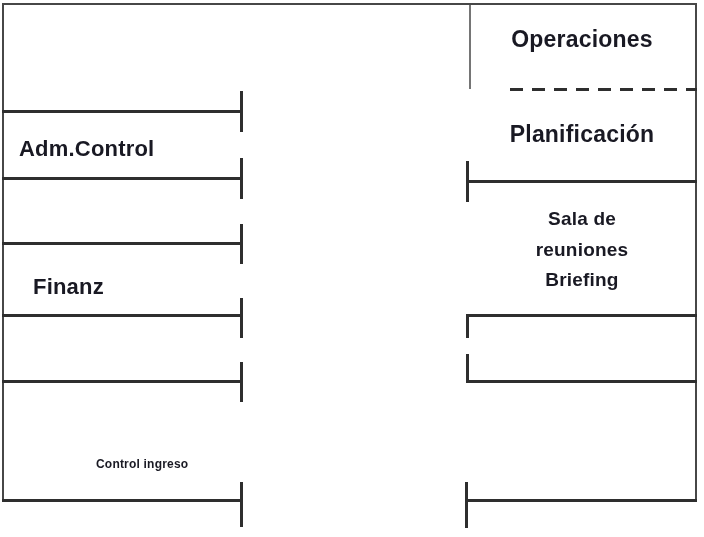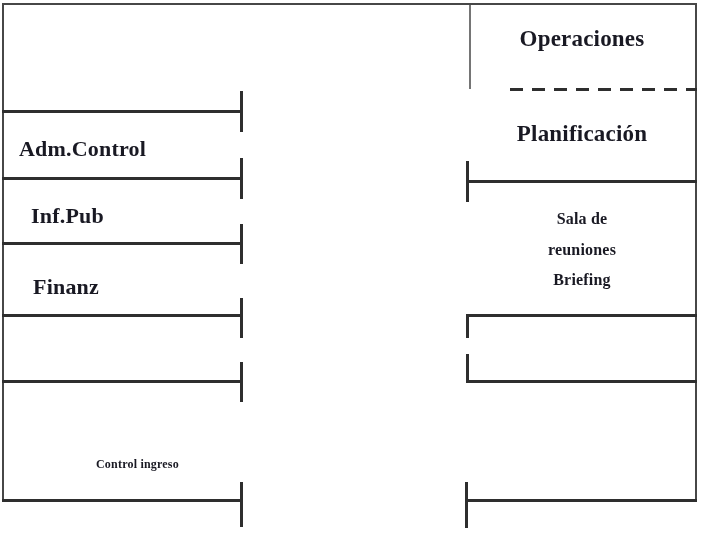--- a/index.html
+++ b/index.html
@@ -1,35 +1,35 @@
 <!DOCTYPE html>
 <html style="--wall: #2e2e2e; --border: #474747; --wall-light: #757575; --text: #191923;"><head>
 <meta charset="utf-8">
 <style>
   html,body { margin:0; padding:0; background:#ffffff; }
   .canvas {
     position:relative; width:704px; height:537px; background:#ffffff;
-    font-family:Liberation Serif, serif; overflow:hidden;
+    font-family:Liberation Sans, sans-serif; overflow:hidden;
   }
   .wall { position:absolute; background:var(--wall,#2e2e2e); }
   .wall.light { background:var(--wall-light,#757575); }
   .wall.border { background:var(--border,#454545); }
   .dashed {
     position:absolute; height:3px;
     background:repeating-linear-gradient(90deg, var(--wall,#2e2e2e) 0 13px, transparent 13px 22px);
   }
   .label {
     position:absolute; font-weight:bold; color:var(--text,#191923);
     white-space:nowrap; letter-spacing:0.2px;
   }
   .rcol { left:467px; width:230px; text-align:center; }
   .fs23 { font-size:23px; }
   .fs22 { font-size:22px; }
   .fs21 { font-size:21px; }
-  .fs19 { font-size:16px; line-height:31px;text-align:center; }
+  .fs19 { font-size:19px; line-height:31px;text-align:center; }
   .fs16 { font-size:12px; }
 </style>
 </head>
 <body>
 
 <div class="canvas">
 
   <div class="wall border" style="left:2px; top:3px; width:695px; height:2px;"></div>
   <div class="wall border" style="left:2px; top:3px; width:2px; height:499px;"></div>
   <div class="wall border" style="left:695px; top:3px; width:2px; height:499px;"></div>
@@ -62,18 +62,17 @@
   <div class="wall" style="left:465px; top:499px; width:232px; height:3px;"></div>
   <div class="wall" style="left:465px; top:482px; width:3px; height:46px;"></div>
 
   <div class="label rcol fs23" style="top:26px;">Operaciones</div>
   <div class="label rcol fs23" style="top:121px;">Planificación</div>
   <div class="label rcol fs19" style="top:203px;">Sala de</div>
   <div class="label rcol fs19" style="top:264px;">Briefing</div>
   <div class="label rcol fs19" style="top:234px;">reuniones</div>
 
   <div class="label fs22" style="left:19px; top:136px;">Adm.Control</div>
-  <div class="label fs22" style="left:31px; top:203px;">Inf.Pub</div>
   <div class="label fs22" style="left:33px; top:274px;">Finanz</div>
   <div class="label fs16" style="left:96px; top:457px;">Control ingreso</div>
 
 
 </div>
 
 </body></html>

